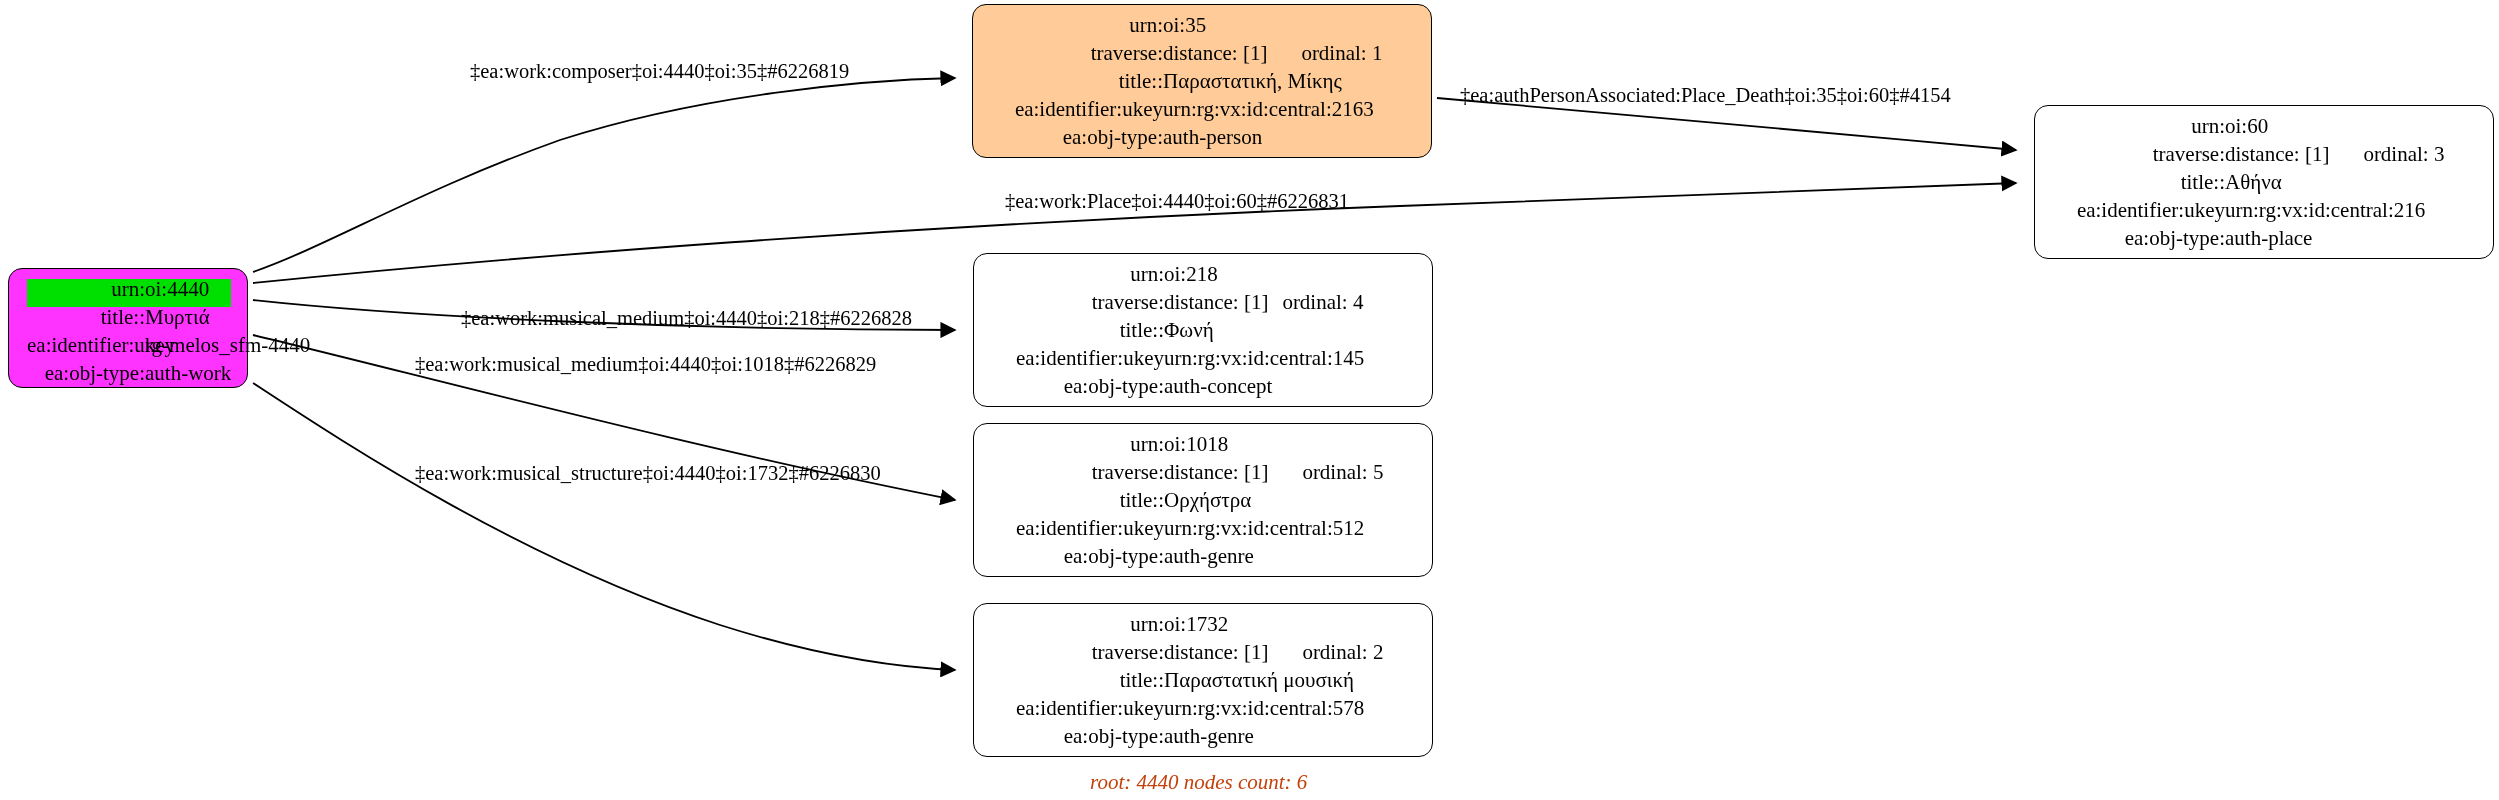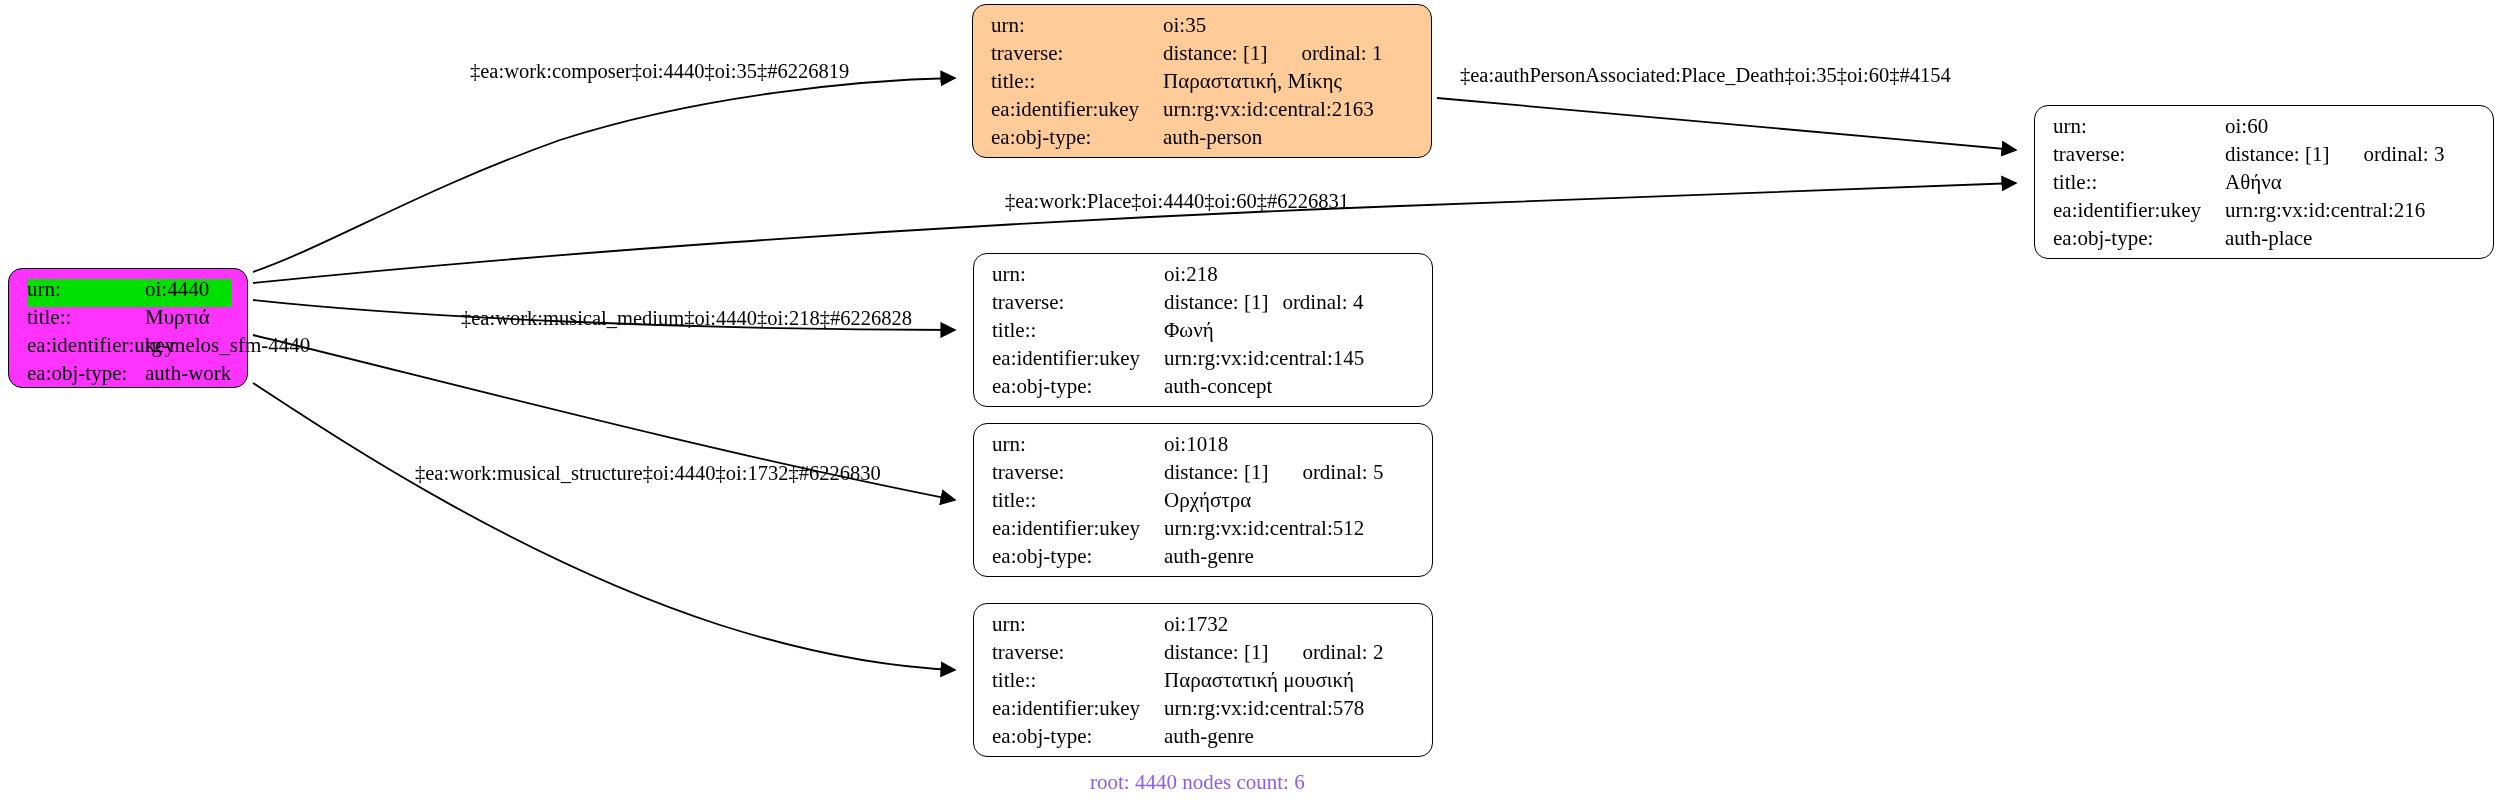--- a/index.html
+++ b/index.html
@@ -26,20 +26,21 @@
     width: 2499px;
     height: 800px;
   }
   .node {
     position: absolute;
     box-sizing: border-box;
     border: 1.6px solid #000000;
     border-radius: 14px;
     background: #ffffff;
     padding: 10px 16px 10px 18px;
+    text-align: right;
   }
   .node.orange  { background: #ffcc99; }
   .node.magenta { background: #ff33ff; }
 
   .node-row {
     display: flex;
     align-items: baseline;
     line-height: 1.0;
     height: 28px;
     white-space: nowrap;
@@ -69,22 +70,23 @@
   .edge-label {
     position: absolute;
     font-size: 20.5px;
     color: #000000;
     white-space: nowrap;
     font-family: "Liberation Serif", "DejaVu Serif", serif;
   }
   .footer-label {
     position: absolute;
     font-size: 21px;
-    color: #8b5cf6;
+    color: #c2410c;
     white-space: nowrap;
+    font-style: italic;
   }
 </style>
 </head>
 <body>
 
 <div id="graph-root">
 
   <svg class="graph-layer" viewBox="0 0 2499 800" xmlns="http://www.w3.org/2000/svg">
     <defs>
       <marker id="arrow" viewBox="0 0 10 10" refX="9" refY="5" markerWidth="9" markerHeight="9" orient="auto-start-reverse">
@@ -100,26 +102,27 @@
 
     <path d="M 253,300 C 420,318 700,330 955,330" fill="none" stroke="#000000" stroke-width="1.8" marker-end="url(#arrow)"></path>
 
     <path d="M 253,335 C 420,375 700,450 955,500" fill="none" stroke="#000000" stroke-width="1.8" marker-end="url(#arrow)"></path>
 
     <path d="M 253,383 C 340,440 520,560 720,625 C 830,660 910,668 955,670" fill="none" stroke="#000000" stroke-width="1.8" marker-end="url(#arrow)"></path>
   </svg>
 
   <div class="edge-label" style="left:470px; top:60px;text-align:right;">‡ea:work:composer‡oi:4440‡oi:35‡#6226819</div>
 
-  <div class="edge-label" style="left:1460px; top:64px;">‡ea:authPersonAssociated:Place_Death‡oi:35‡oi:60‡#4154</div>
+  <div class="edge-label" style="left:1460px; top:84px;">‡ea:authPersonAssociated:Place_Death‡oi:35‡oi:60‡#4154</div>
 
   <div class="edge-label" style="left:1005px; top:190px;text-align:right;">‡ea:work:Place‡oi:4440‡oi:60‡#6226831</div>
 
   <div class="edge-label" style="left:425px; top:307px;margin-left:36px;">‡ea:work:musical_medium‡oi:4440‡oi:218‡#6226828</div>
 
+  <div class="edge-label" style="left:415px; top:353px;">‡ea:work:musical_medium‡oi:4440‡oi:1018‡#6226829</div>
 
   <div class="edge-label" style="left:415px; top:462px;">‡ea:work:musical_structure‡oi:4440‡oi:1732‡#6226830</div>
 
   <div class="node magenta cols-root" style="left:8px; top:268px; width:240px; height:120px;">
     <div class="node-row highlight">
       <span class="node-key">urn:</span>
       <span class="node-val">oi:4440</span>
     </div>
     <div class="node-row">
       <span class="node-key">title::</span>

